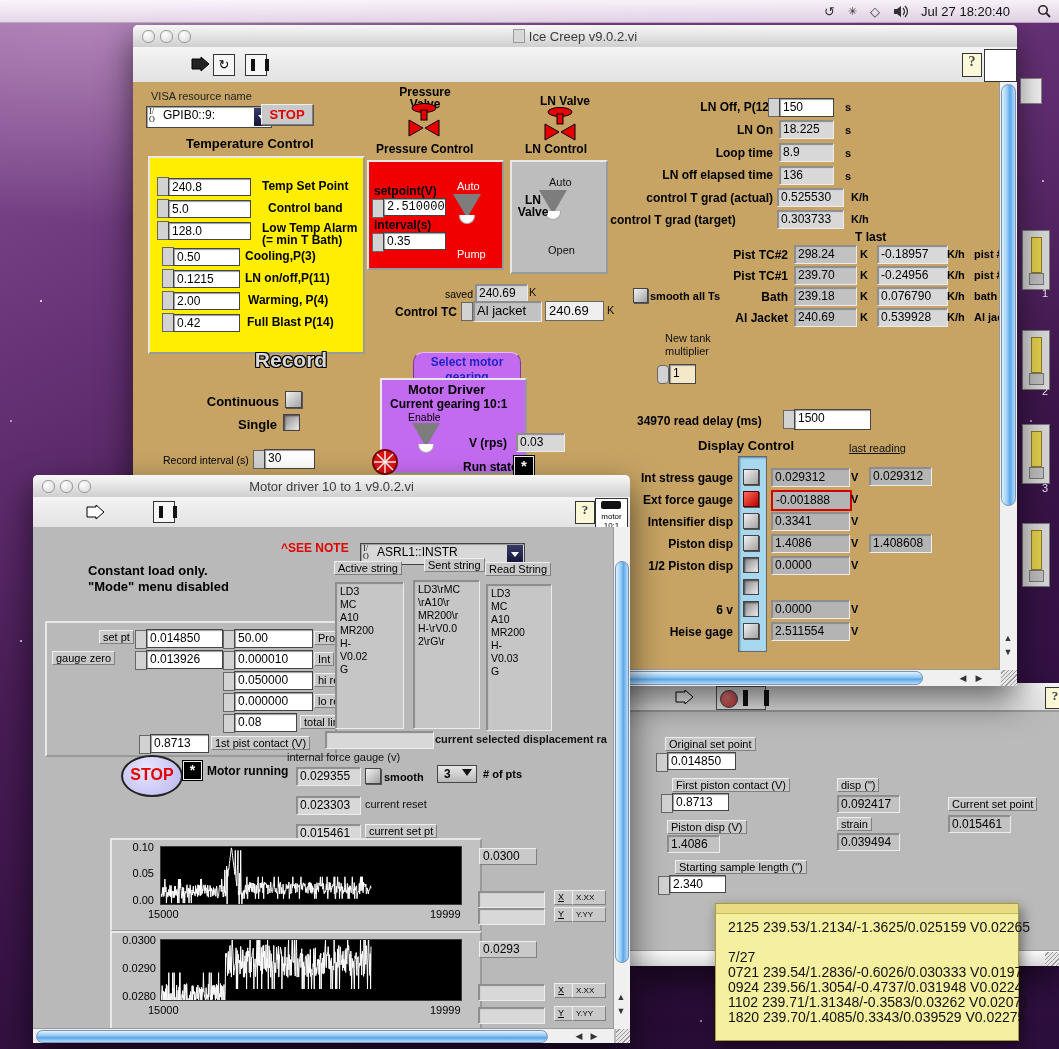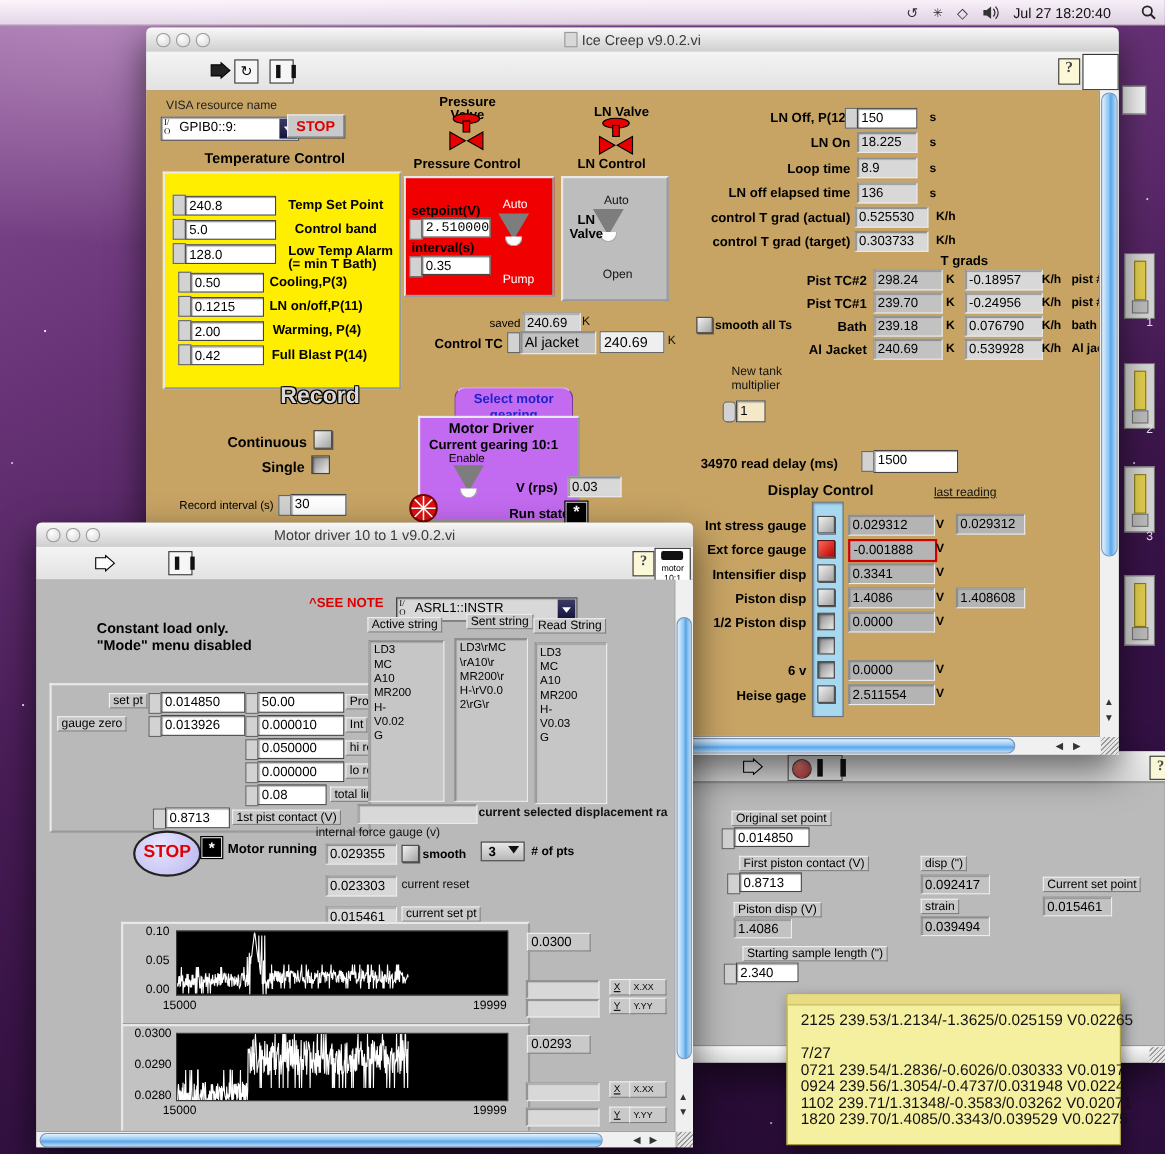--- a/index.html
+++ b/index.html
@@ -241,25 +241,25 @@
       <div class="lbl l11" style="left:712px;top:42px;">s</div>
       <div class="lbl rt" style="left:440px;top:64px;width:200px;">Loop time</div>
       <div class="ind lite" style="left:646px;top:61px;width:50px;height:16px;">8.9</div>
       <div class="lbl l11" style="left:712px;top:65px;">s</div>
       <div class="lbl rt" style="left:440px;top:86px;width:200px;">LN  off elapsed time</div>
       <div class="ind lite" style="left:646px;top:84px;width:50px;height:16px;">136</div>
       <div class="lbl l11" style="left:712px;top:88px;">s</div>
       <div class="lbl rt" style="left:440px;top:109px;width:200px;">control T grad (actual)</div>
       <div class="ind lite" style="left:644px;top:106px;width:62px;height:16px;">0.525530</div>
       <div class="lbl l11" style="left:718px;top:109px;">K/h</div>
-      <div class="lbl rt" style="left:440px;top:131px;width:200px;">control T grad (target)</div>
+      <div class="lbl rt" style="left:440px;top:131px;width:200px;text-align:center;">control T grad (target)</div>
       <div class="ind lite" style="left:644px;top:128px;width:62px;height:16px;">0.303733</div>
       <div class="lbl l11" style="left:718px;top:131px;">K/h</div>
 
-      <div class="lbl" style="left:722px;top:148px;">T grads</div>
+      <div class="lbl" style="left:722px;top:148px;">T last</div>
       <div class="lbl rt" style="left:560px;top:166px;width:95px;">Pist TC#2</div>
       <div class="ind" style="left:661px;top:163px;width:58px;height:16px;">298.24</div>
       <div class="lbl l11" style="left:727px;top:166px;">K</div>
       <div class="ind lite" style="left:744px;top:163px;width:66px;height:16px;">-0.18957</div>
       <div class="lbl l11" style="left:814px;top:166px;">K/h</div>
       <div class="lbl l11" style="left:841px;top:166px;">pist #2 T</div>
       <div class="lbl rt" style="left:560px;top:187px;width:95px;">Pist TC#1</div>
       <div class="ind" style="left:661px;top:184px;width:58px;height:16px;">239.70</div>
       <div class="lbl l11" style="left:727px;top:187px;">K</div>
       <div class="ind lite" style="left:744px;top:184px;width:66px;height:16px;">-0.24956</div>

